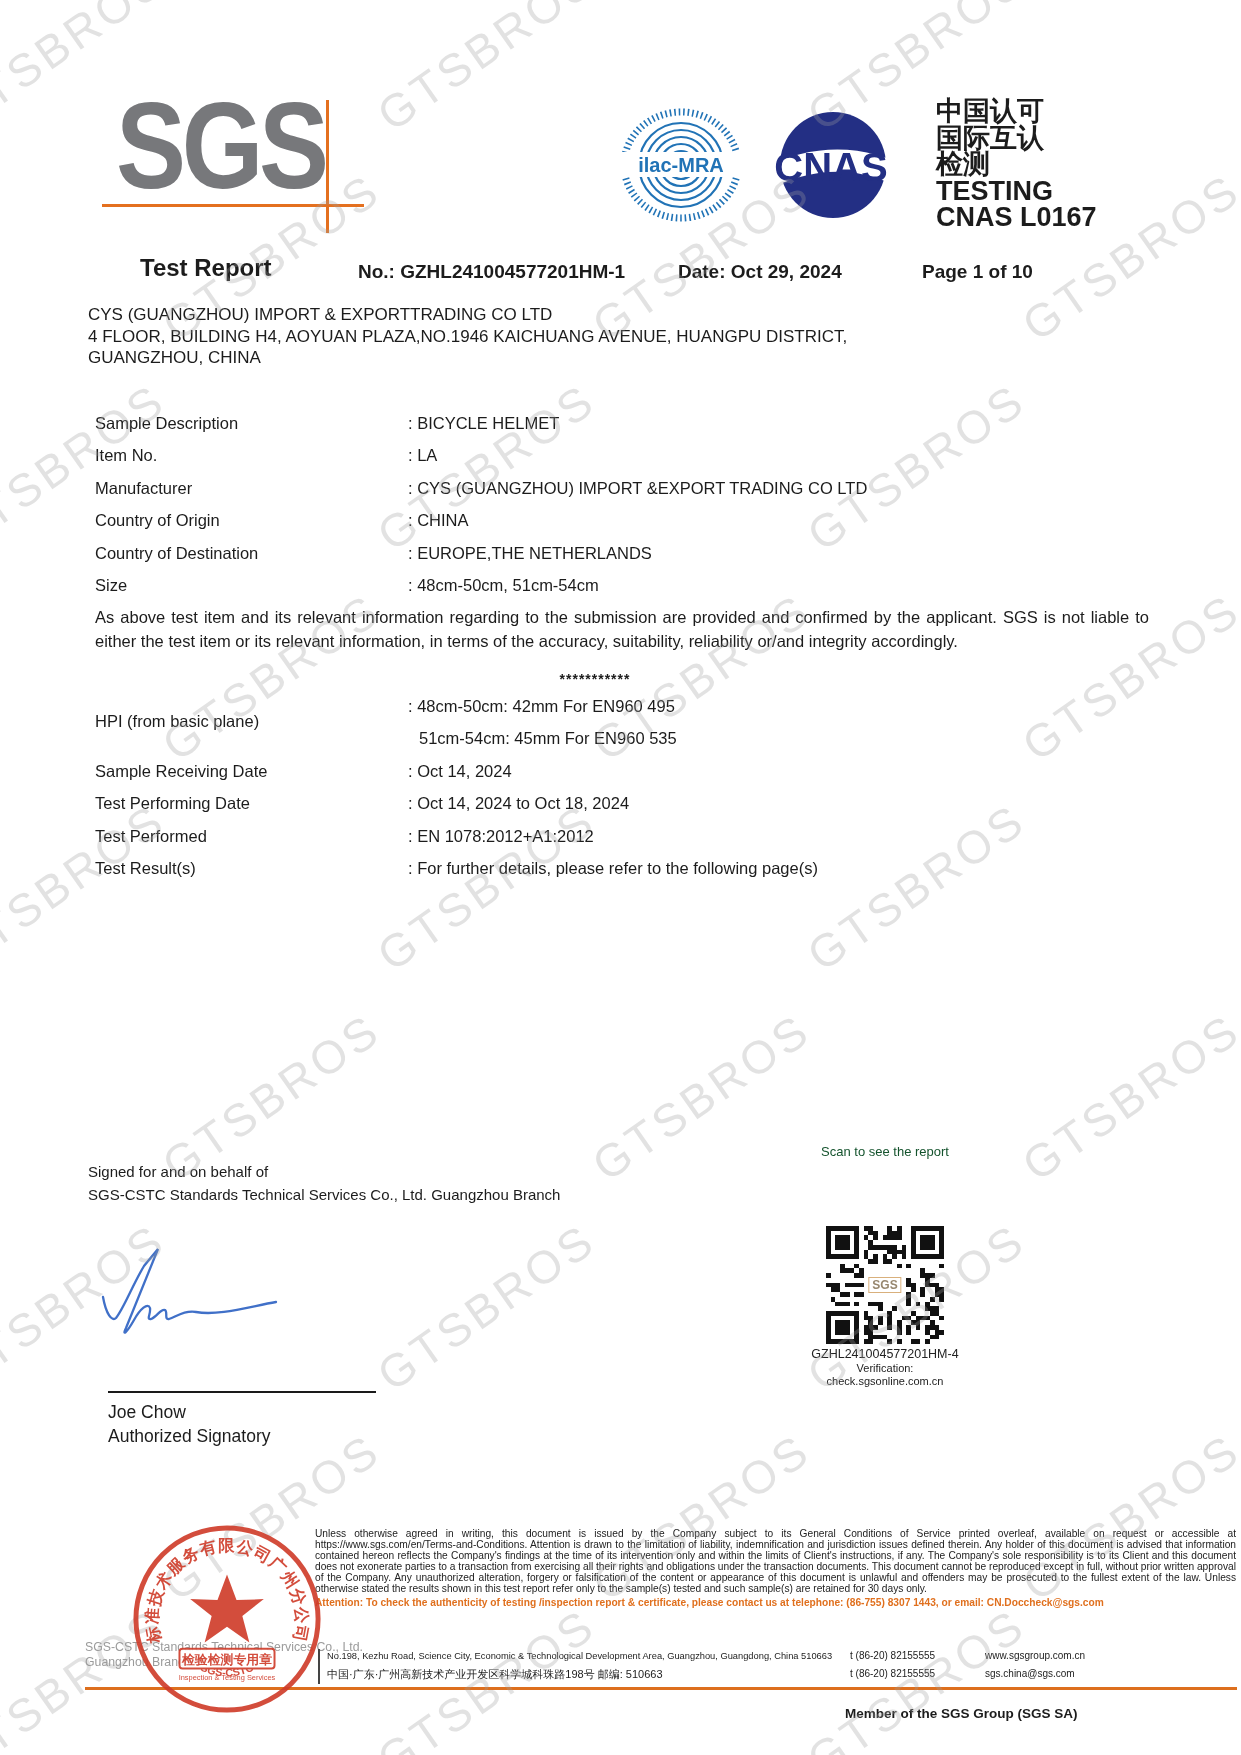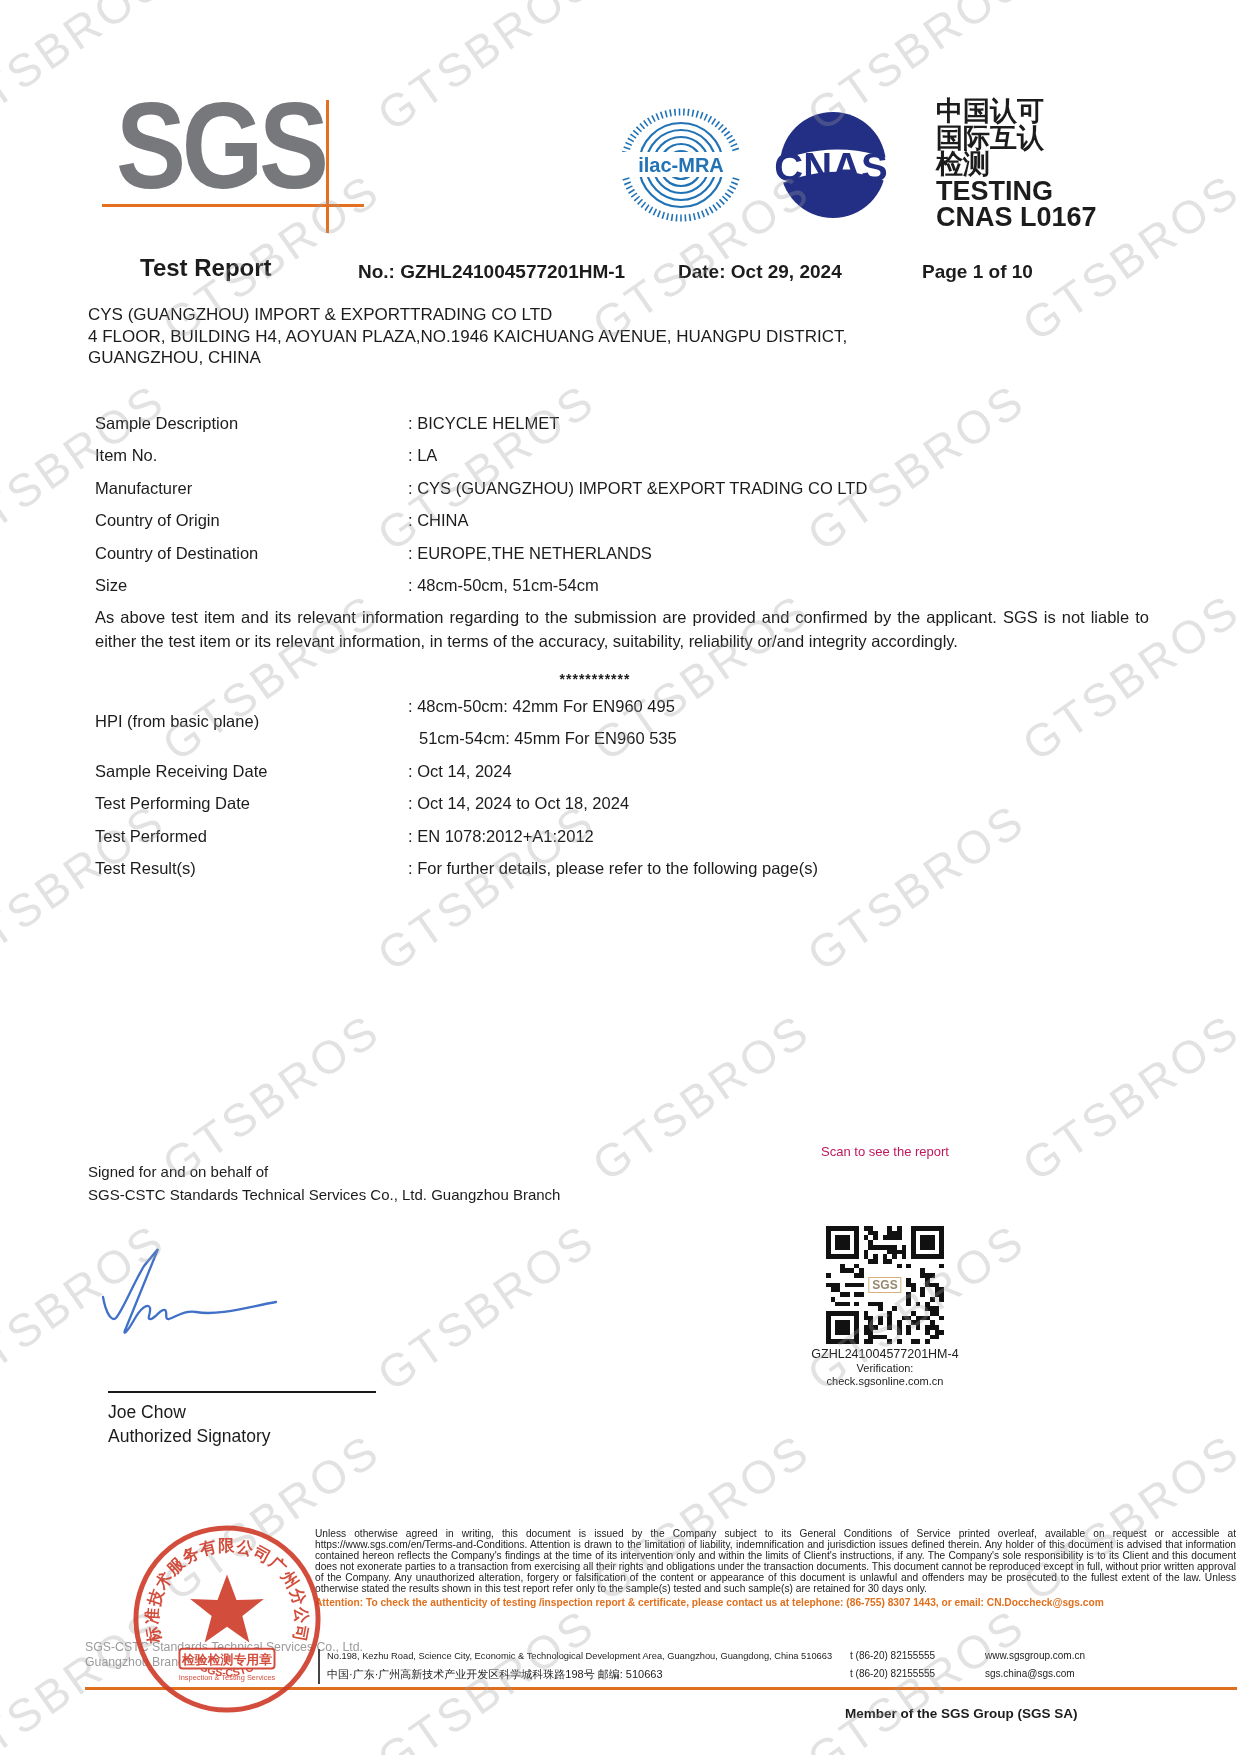--- a/index.html
+++ b/index.html
@@ -36,21 +36,21 @@
   .flabel { position:absolute; left:95px; white-space:nowrap; }
   .fvalue { position:absolute; left:408px; white-space:nowrap; }
   .para { left:95px; top:606px; width:1054px; font-size:16.5px; line-height:23.5px; text-align:justify; z-index:1; }
   .stars { left:95px; top:671px; width:1000px; text-align:center; font-size:14px; font-weight:700; letter-spacing:1px; z-index:1; }
   .hpi-v1 { left:408px; top:697px; font-size:16.5px; white-space:nowrap; z-index:1; }
   .hpi-l  { left:95px;  top:712px; font-size:16.5px; white-space:nowrap; z-index:1; }
   .hpi-v2 { left:419px; top:729px; font-size:16.5px; white-space:nowrap; z-index:1; }
   
   .signed { left:88px; top:1160px; font-size:15px; line-height:23px; z-index:1; }
   
-  .qr-caption { left:765px; top:1144px; width:240px; text-align:center; font-size:13px; color:#be185d; z-index:1; }
+  .qr-caption { left:765px; top:1144px; width:240px; text-align:center; font-size:13px; color:#14532d; z-index:1; }
   #qr-code { left:826px; top:1226px; width:118px; height:118px; z-index:1; }
   .qr-label {
     position:absolute; left:50%; top:50%; transform:translate(-50%,-50%);
     background:#fff; padding:0 3px; font-size:12px; font-weight:700; color:#97876f;
     border:1px solid #d9b07c; line-height:14px;
   }
   .qr-no   { left:765px; top:1347px; width:240px; text-align:center; font-size:12.5px; color:#222; z-index:1; }
   .qr-ver  { left:765px; top:1362px; width:240px; text-align:center; font-size:11px; color:#222; z-index:1; }
   .qr-url  { left:765px; top:1375px; width:240px; text-align:center; font-size:11px; color:#222; z-index:1; }
   

